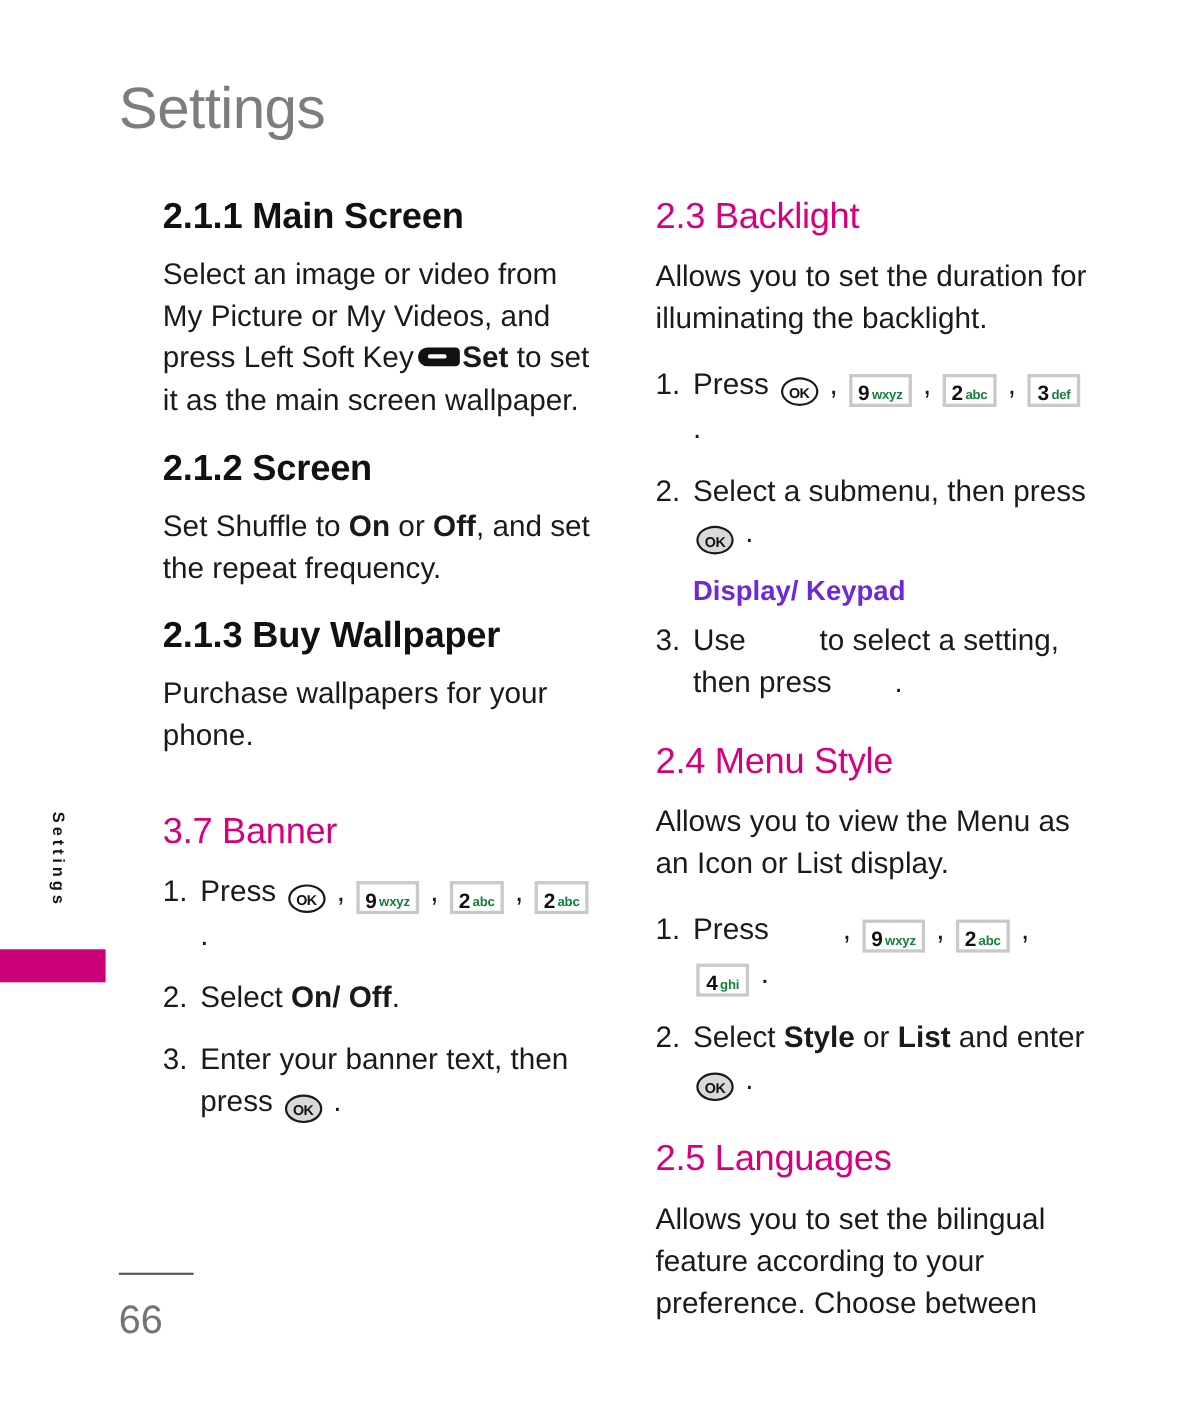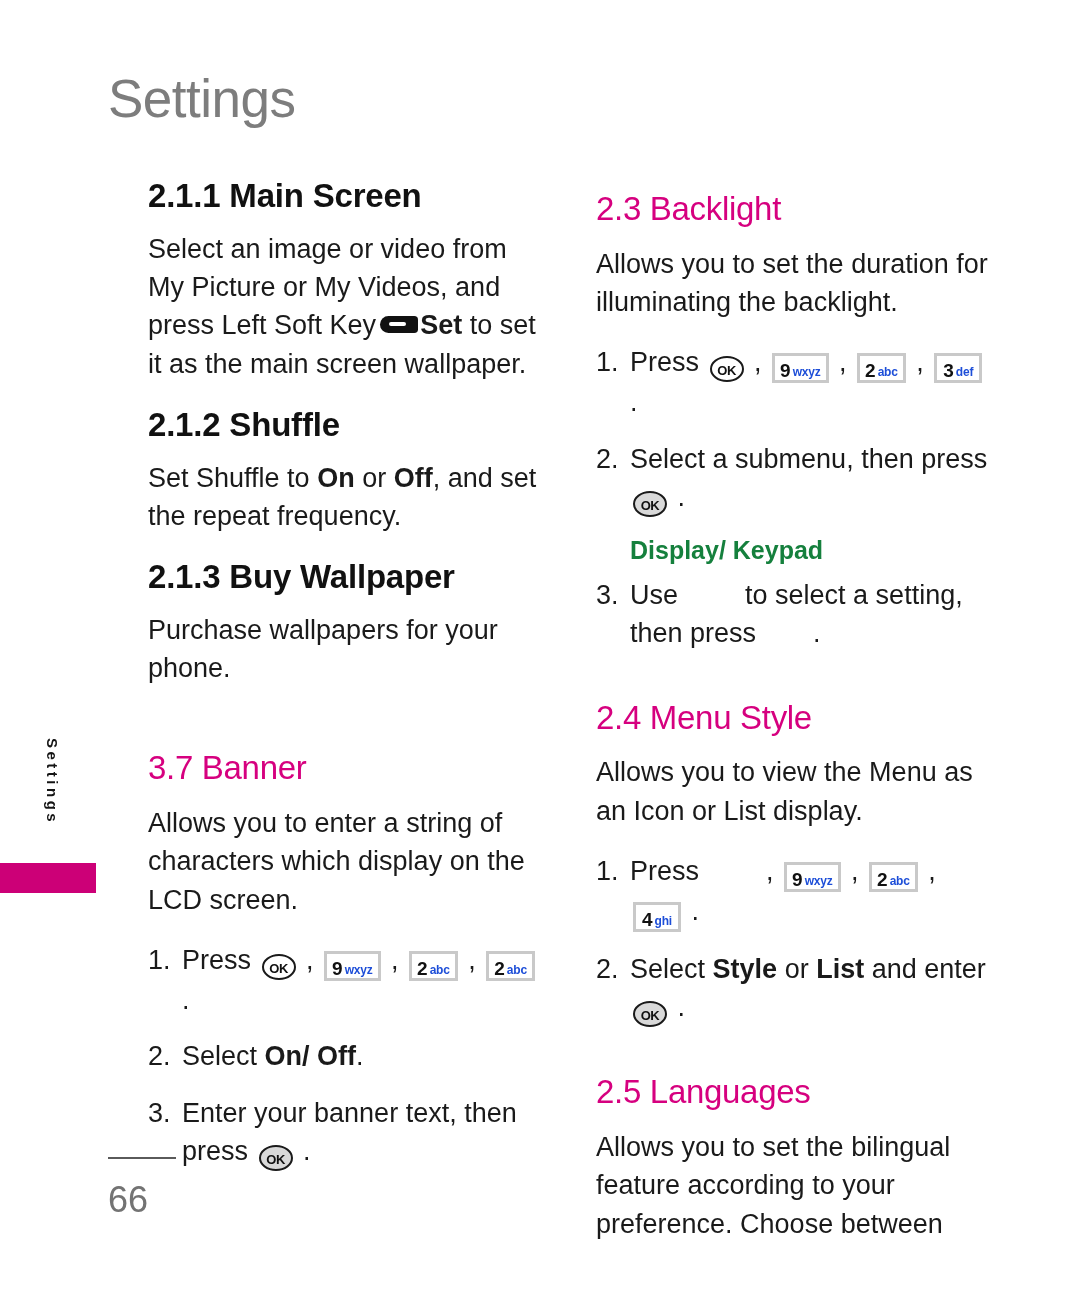--- a/index.html
+++ b/index.html
@@ -72,27 +72,27 @@
     color: #111111;
     letter-spacing: -0.2px;
     margin: 0 0 14px 0;
     line-height: 1.2;
   }
   .h-section {
     font-size: 33px;
     font-weight: 400;
     color: #d6007f;
     letter-spacing: -0.3px;
-    margin: 13px 0 16px 0;
+    margin: 0 0 16px 0;
     line-height: 1.2;
   }
   .h-inline-bold {
     font-size: 25px;
     font-weight: 700;
-    color: #15803d;
+    color: #6d28d9;
     margin: 0 0 10px 0;
     padding-left: 34px;
     line-height: 1.25;
   }
   .para {
     font-size: 27px;
     font-weight: 400;
     line-height: 1.42;
     margin: 0 0 22px 0;
     color: #1a1a1a;
@@ -155,21 +155,21 @@
   }
   .key-num .kd {
     font-size: 19px;
     font-weight: 700;
     color: #111111;
     vertical-align: baseline;
   }
   .key-num .kl {
     font-size: 12px;
     font-weight: 600;
-    color: #1d4ed8;
+    color: #15803d;
     margin-left: 2px;
     vertical-align: 1px;
     letter-spacing: -0.2px;
   }
 
   .key-blank {
     display: inline-block;
     width: 52px;
     height: 30px;
     vertical-align: -6px;
@@ -229,30 +229,29 @@
 <div class="side-tab">
   <div class="side-tab-label">Settings</div>
   <div class="side-tab-swatch"></div>
 </div>
 
 <div class="col col-left">
 
   <div class="h-sub">2.1.1 Main Screen</div>
   <div class="para"><span>Select an image or video from My Picture or My Videos, and press Left Soft Key</span><span class="softkey"></span><b>Set</b> <span>to set it as the main screen wallpaper.</span></div>
 
-  <div class="h-sub">2.1.2 Shuffle</div>
+  <div class="h-sub">2.1.2 Screen</div>
   <div class="para"><span>Set Shuffle to</span> <b>On</b> <span>or</span> <b>Off</b><span>, and set the repeat frequency.</span></div>
 
   <div class="h-sub">2.1.3 Buy Wallpaper</div>
   <div class="para">Purchase wallpapers for your phone.</div>
 
   <div class="spacer-md"></div>
 
   <div class="h-section">3.7 Banner</div>
-  <div class="para">Allows you to enter a string of characters which display on the LCD screen.</div>
 
   <div class="step">
     <span class="step-num">1.</span>
     <span class="step-body"><span>Press</span>
       <span class="key-ok hollow">OK</span> ,
       <span class="key-num"><span class="kd">9</span><span class="kl">wxyz</span></span> ,
       <span class="key-num"><span class="kd">2</span><span class="kl">abc</span></span> ,
       <span class="key-num"><span class="kd">2</span><span class="kl">abc</span></span>
       <span>.</span></span>
   </div>

